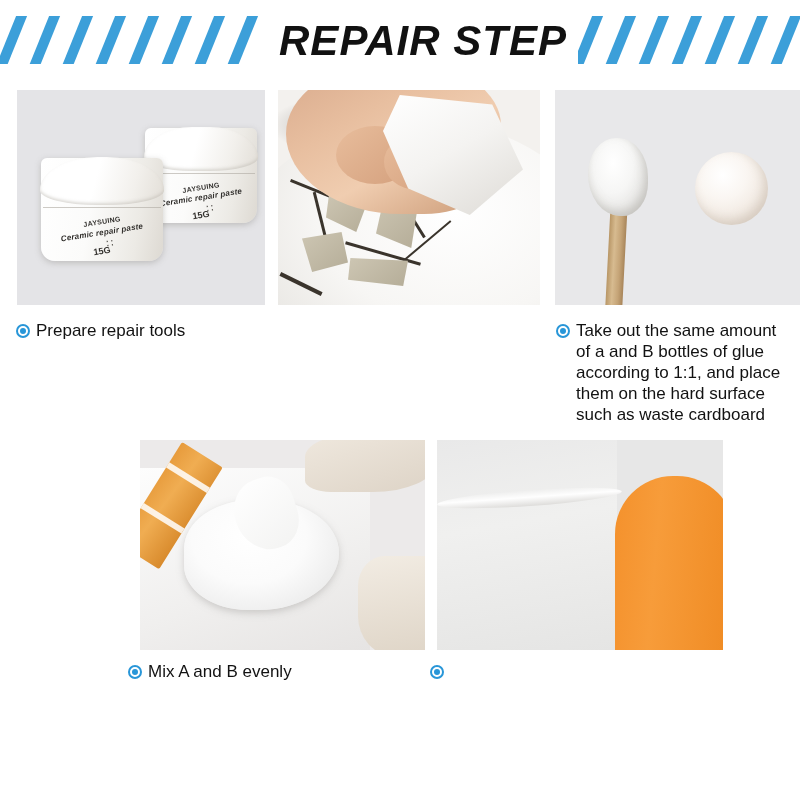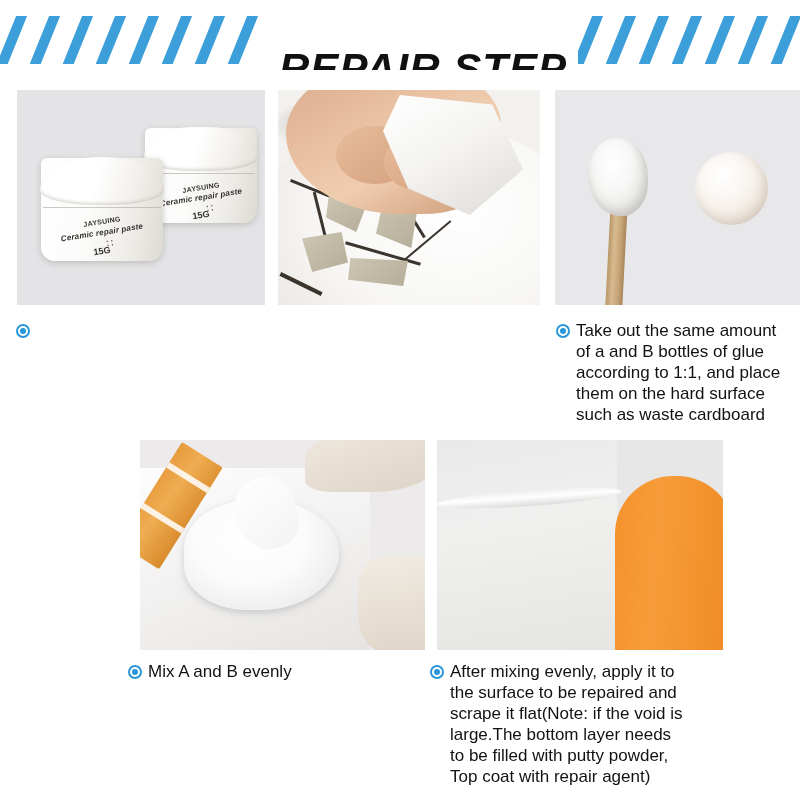--- a/index.html
+++ b/index.html
@@ -53,21 +53,20 @@
     height: 50px;
     line-height: 50px;
     text-align: center;
     font-size: 42px;
     font-weight: bold;
     font-style: italic;
     letter-spacing: 1px;
     color: #111111;
     white-space: nowrap;
     font-family: "Liberation Sans", sans-serif;
-    margin-top: 28px;
   }
 
   
   .photo {
     position: absolute;
     overflow: hidden;
     background: #e3e3e6;
   }
 
   
@@ -357,40 +356,35 @@
   </div>
 
   <div class="photo" id="photo-5">
     <div class="p5-surface"></div>
     <div class="p5-smear"></div>
     <div class="p5-scraper"></div>
   </div>
 
   <div class="caption" id="caption-1">
     <span class="bullet"></span>
+    <span class="caption-text">Prepare repair tools</span>
   </div>
 
 
   <div class="caption" id="caption-3">
     <span class="bullet"></span>
     <span class="caption-text">Take out the same amount
 of a and B bottles of glue
 according to 1:1, and place
 them on the hard surface
 such as waste cardboard</span>
   </div>
 
   <div class="caption" id="caption-4">
     <span class="bullet"></span>
     <span class="caption-text">Mix A and B evenly</span>
   </div>
 
   <div class="caption" id="caption-5">
     <span class="bullet"></span>
-    <span class="caption-text">After mixing evenly, apply it to
-the surface to be repaired and
-scrape it flat(Note: if the void is
-large.The bottom layer needs
-to be filled with putty powder,
-Top coat with repair agent)</span>
   </div>
 
 </div>
 
 </body></html>

